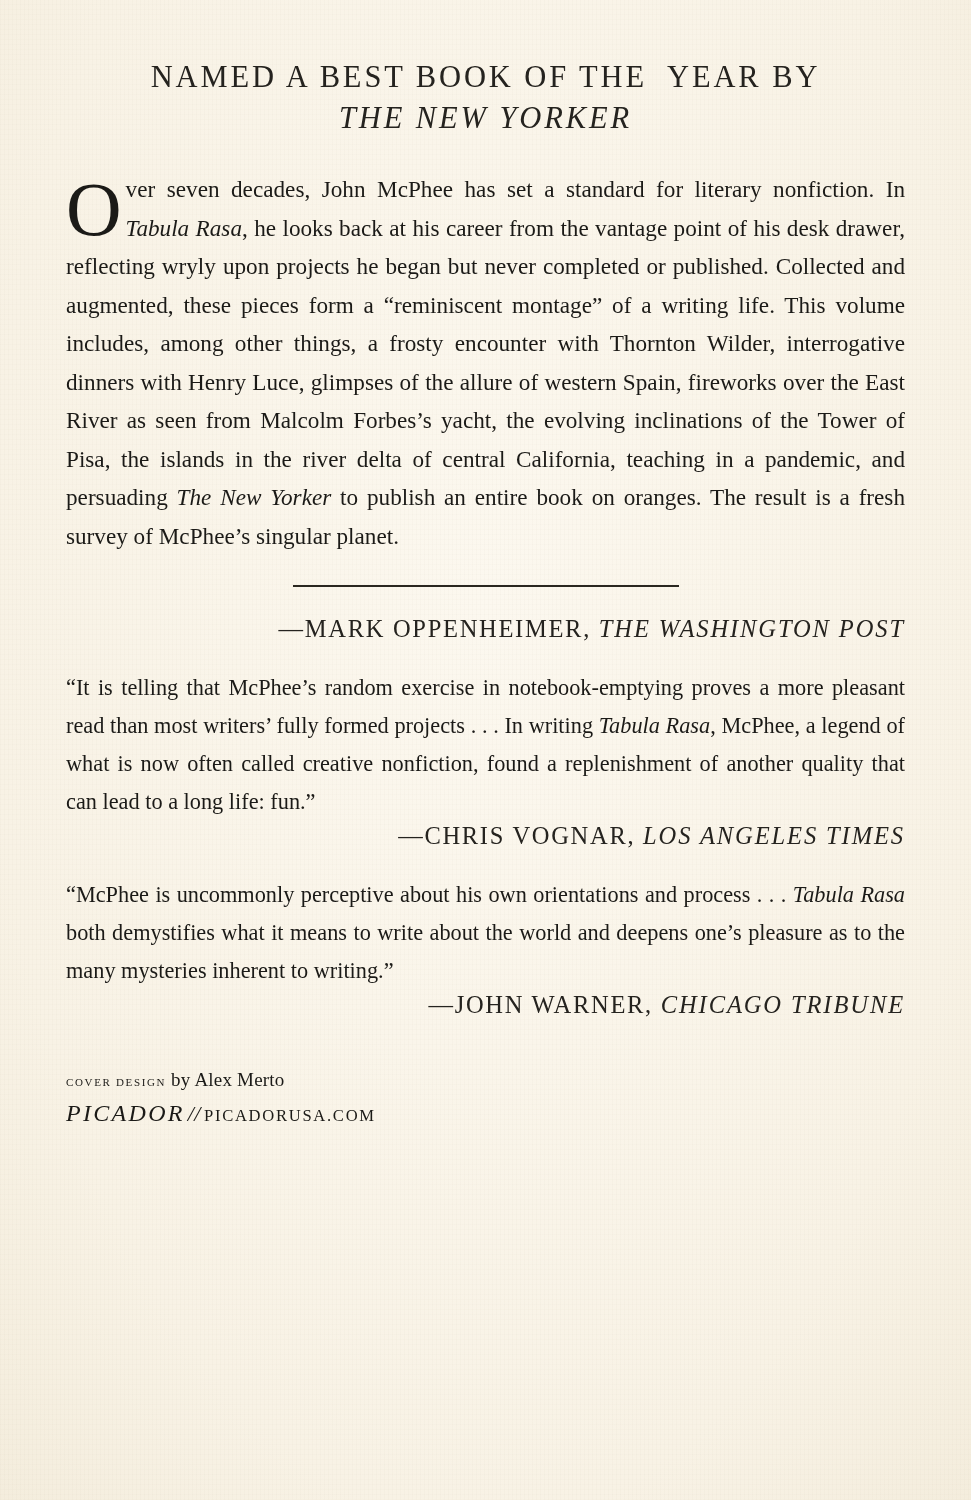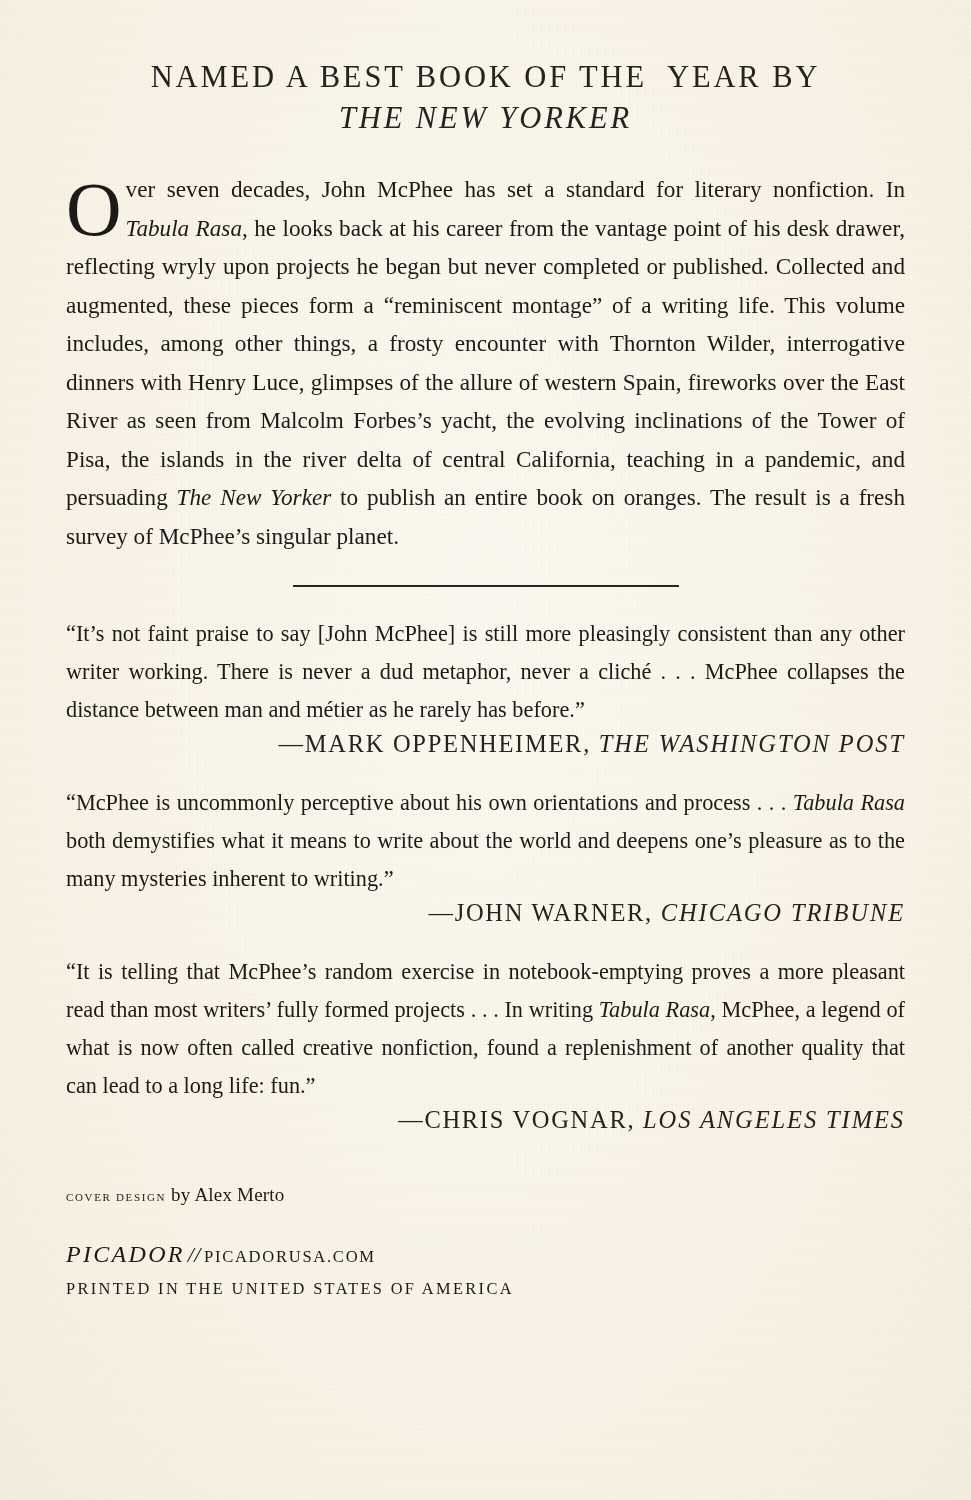--- a/index.html
+++ b/index.html
@@ -141,21 +141,21 @@
   .smallcaps {
     font-size: 11px;
     letter-spacing: 1.65px;
   }
   .credit-name {
     font-size: 19px;
     letter-spacing: 0.2px;
   }
 
   .publisher-line {
-    margin-top: 27px;
+    margin-top: 1px;
     line-height: 30px;
     color: #1b1a17;
     white-space: nowrap;
   }
   .picador-word {
     font-style: italic;
     font-size: 24px;
     letter-spacing: 2.3px;
   }
   .slashes {
@@ -187,37 +187,35 @@
     <div class="award-line-2">THE NEW YORKER</div>
   </div>
 
   <p class="blurb"><span class="dropcap">O</span><span>ver seven decades, John McPhee has set a standard for literary nonfiction. In </span><i>Tabula Rasa</i><span>, he looks back at his career from the vantage point of his desk drawer, reflecting wryly upon projects he began but never completed or published. Collected and augmented, these pieces form a “reminiscent montage” of a writing life. This volume includes, among other things, a frosty encounter with Thornton Wilder, interrogative dinners with Henry Luce, glimpses of the allure of western Spain, fireworks over the East River as seen from Malcolm Forbes’s yacht, the evolving inclinations of the Tower of Pisa, the islands in the river delta of central California, teaching in a pandemic, and persuading </span><i>The New Yorker</i><span> to publish an entire book on oranges. The result is a fresh survey of McPhee’s singular planet.</span></p>
 
   <div class="divider-wrap">
     <div class="divider-rule"></div>
   </div>
 
   <div class="review">
-    <div class="review-text">“It’s not faint praise to say [John McPhee] is still more pleasingly consistent than any other writer working. There is never a dud metaphor, never a cliché . . . McPhee collapses the distance between man and métier as he rarely has before.”</div>
     <div class="review-attr"><span>—MARK OPPENHEIMER, </span><span class="pub">THE WASHINGTON POST</span></div>
+  </div>
+
+  <div class="review">
+    <div class="review-text"><span>“It is telling that McPhee’s random exercise in notebook-emptying proves a more pleasant read than most writers’ fully formed projects . . . In writing </span><i>Tabula Rasa</i><span>, McPhee, a legend of what is now often called creative nonfiction, found a replenishment of another quality that can lead to a long life: fun.”</span></div>
+    <div class="review-attr"><span>—CHRIS VOGNAR, </span><span class="pub">LOS ANGELES TIMES</span></div>
   </div>
 
   <div class="review review-last">
     <div class="review-text"><span>“McPhee is uncommonly perceptive about his own orientations and process . . . </span><i>Tabula Rasa</i><span> both demystifies what it means to write about the world and deepens one’s pleasure as to the many mysteries inherent to writing.”</span></div>
     <div class="review-attr"><span>—JOHN WARNER, </span><span class="pub">CHICAGO TRIBUNE</span></div>
   </div>
 
-  <div class="review">
-    <div class="review-text"><span>“It is telling that McPhee’s random exercise in notebook-emptying proves a more pleasant read than most writers’ fully formed projects . . . In writing </span><i>Tabula Rasa</i><span>, McPhee, a legend of what is now often called creative nonfiction, found a replenishment of another quality that can lead to a long life: fun.”</span></div>
-    <div class="review-attr"><span>—CHRIS VOGNAR, </span><span class="pub">LOS ANGELES TIMES</span></div>
-  </div>
-
   <div class="footer">
 
     <div class="credit-line"><span class="smallcaps">COVER DESIGN</span><span class="credit-name"> by Alex Merto</span></div>
 
 
     <div class="publisher-line"><span class="picador-word">PICADOR</span><span class="slashes">//</span><span class="picador-url">PICADORUSA.COM</span></div>
 
-    <div class="printed-line">PRINTED IN THE UNITED STATES OF AMERICA</div>
   </div>
 
 </div>
 
 </body></html>

